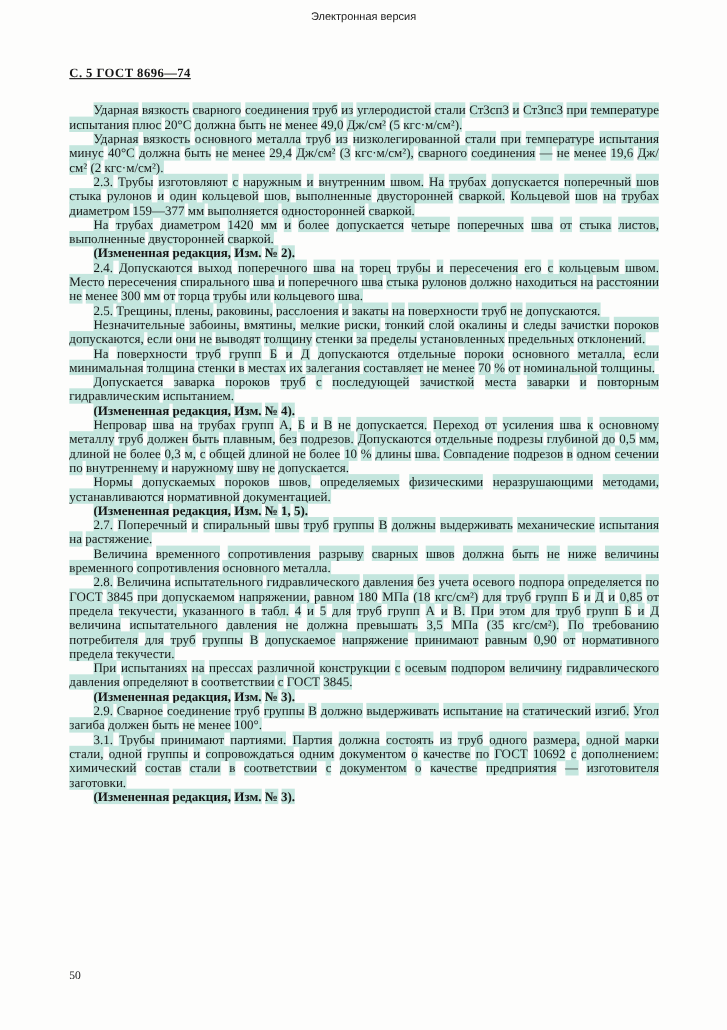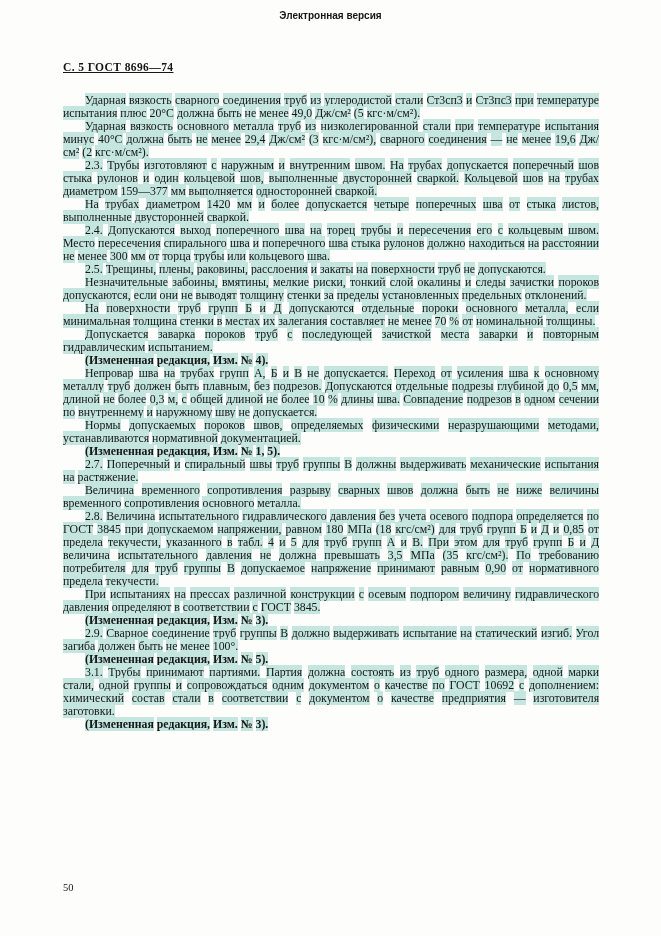--- a/index.html
+++ b/index.html
@@ -10,21 +10,21 @@
     background:#fdfdfc;
     font-family:"Liberation Serif","DejaVu Serif",serif;
     color:#161616;
     position:relative;
     overflow:hidden;
   }
   .watermark {
     position:absolute; top:10px; left:0; right:0;
     text-align:center;
     font-family:"Liberation Sans",sans-serif;
-    font-weight:bold; font-size:10px;
+    font-weight:normal; font-size:10px;
   }
   .doc-heading {
     position:absolute; top:61px; left:63px;
     font-weight:bold; font-size:11.5px; letter-spacing:0.4px;text-decoration:underline;
   }
   .body-block {
     position:absolute; top:94px; left:63px; width:536px;
     font-size:11.8px; line-height:13px;
     text-align:justify;
   }
@@ -46,33 +46,33 @@
 
 <div class="watermark">Электронная версия</div>
 
 <div class="doc-heading">С. 5 ГОСТ  8696—74</div>
 
 <div class="body-block">
     <p class="para body"><span class="w">Ударная</span> <span class="w">вязкость</span> <span class="w">сварного</span> <span class="w">соединения</span> <span class="w">труб</span> <span class="w">из</span> <span class="w">углеродистой</span> <span class="w">стали</span> <span class="w">Ст3сп3</span> <span class="w">и</span> <span class="w">Ст3пс3</span> <span class="w">при</span> <span class="w">температуре</span> <span class="w">испытания</span> <span class="w">плюс</span> <span class="w">20°С</span> <span class="w">должна</span> <span class="w">быть</span> <span class="w">не</span> <span class="w">менее</span> <span class="w">49,0</span> <span class="w">Дж/см²</span> <span class="w">(5</span> <span class="w">кгс·м/см²).</span></p>
     <p class="para body"><span class="w">Ударная</span> <span class="w">вязкость</span> <span class="w">основного</span> <span class="w">металла</span> <span class="w">труб</span> <span class="w">из</span> <span class="w">низколегированной</span> <span class="w">стали</span> <span class="w">при</span> <span class="w">температуре</span> <span class="w">испытания</span> <span class="w">минус</span> <span class="w">40°С</span> <span class="w">должна</span> <span class="w">быть</span> <span class="w">не</span> <span class="w">менее</span> <span class="w">29,4</span> <span class="w">Дж/см²</span> <span class="w">(3</span> <span class="w">кгс·м/см²),</span> <span class="w">сварного</span> <span class="w">соединения</span> <span class="w">—</span> <span class="w">не</span> <span class="w">менее</span> <span class="w">19,6</span> <span class="w">Дж/см²</span> <span class="w">(2</span> <span class="w">кгс·м/см²).</span></p>
     <p class="para body"><span class="w">2.3.</span> <span class="w">Трубы</span> <span class="w">изготовляют</span> <span class="w">с</span> <span class="w">наружным</span> <span class="w">и</span> <span class="w">внутренним</span> <span class="w">швом.</span> <span class="w">На</span> <span class="w">трубах</span> <span class="w">допускается</span> <span class="w">поперечный</span> <span class="w">шов</span> <span class="w">стыка</span> <span class="w">рулонов</span> <span class="w">и</span> <span class="w">один</span> <span class="w">кольцевой</span> <span class="w">шов,</span> <span class="w">выполненные</span> <span class="w">двусторонней</span> <span class="w">сваркой.</span> <span class="w">Кольцевой</span> <span class="w">шов</span> <span class="w">на</span> <span class="w">трубах</span> <span class="w">диаметром</span> <span class="w">159—377</span> <span class="w">мм</span> <span class="w">выполняется</span> <span class="w">односторонней</span> <span class="w">сваркой.</span></p>
     <p class="para body"><span class="w">На</span> <span class="w">трубах</span> <span class="w">диаметром</span> <span class="w">1420</span> <span class="w">мм</span> <span class="w">и</span> <span class="w">более</span> <span class="w">допускается</span> <span class="w">четыре</span> <span class="w">поперечных</span> <span class="w">шва</span> <span class="w">от</span> <span class="w">стыка</span> <span class="w">листов,</span> <span class="w">выполненные</span> <span class="w">двусторонней</span> <span class="w">сваркой.</span></p>
+    <p class="para note"><span class="w">(Измененная</span> <span class="w">редакция,</span> <span class="w">Изм.</span> <span class="w">№</span> <span class="w">2).</span></p>
     <p class="para body"><span class="w">2.4.</span> <span class="w">Допускаются</span> <span class="w">выход</span> <span class="w">поперечного</span> <span class="w">шва</span> <span class="w">на</span> <span class="w">торец</span> <span class="w">трубы</span> <span class="w">и</span> <span class="w">пересечения</span> <span class="w">его</span> <span class="w">с</span> <span class="w">кольцевым</span> <span class="w">швом.</span> <span class="w">Место</span> <span class="w">пересечения</span> <span class="w">спирального</span> <span class="w">шва</span> <span class="w">и</span> <span class="w">поперечного</span> <span class="w">шва</span> <span class="w">стыка</span> <span class="w">рулонов</span> <span class="w">должно</span> <span class="w">находиться</span> <span class="w">на</span> <span class="w">расстоянии</span> <span class="w">не</span> <span class="w">менее</span> <span class="w">300</span> <span class="w">мм</span> <span class="w">от</span> <span class="w">торца</span> <span class="w">трубы</span> <span class="w">или</span> <span class="w">кольцевого</span> <span class="w">шва.</span></p>
     <p class="para body"><span class="w">2.5.</span> <span class="w">Трещины,</span> <span class="w">плены,</span> <span class="w">раковины,</span> <span class="w">расслоения</span> <span class="w">и</span> <span class="w">закаты</span> <span class="w">на</span> <span class="w">поверхности</span> <span class="w">труб</span> <span class="w">не</span> <span class="w">допускаются.</span></p>
     <p class="para body"><span class="w">Незначительные</span> <span class="w">забоины,</span> <span class="w">вмятины,</span> <span class="w">мелкие</span> <span class="w">риски,</span> <span class="w">тонкий</span> <span class="w">слой</span> <span class="w">окалины</span> <span class="w">и</span> <span class="w">следы</span> <span class="w">зачистки</span> <span class="w">пороков</span> <span class="w">допускаются,</span> <span class="w">если</span> <span class="w">они</span> <span class="w">не</span> <span class="w">выводят</span> <span class="w">толщину</span> <span class="w">стенки</span> <span class="w">за</span> <span class="w">пределы</span> <span class="w">установленных</span> <span class="w">предельных</span> <span class="w">отклонений.</span></p>
     <p class="para body"><span class="w">На</span> <span class="w">поверхности</span> <span class="w">труб</span> <span class="w">групп</span> <span class="w">Б</span> <span class="w">и</span> <span class="w">Д</span> <span class="w">допускаются</span> <span class="w">отдельные</span> <span class="w">пороки</span> <span class="w">основного</span> <span class="w">металла,</span> <span class="w">если</span> <span class="w">минимальная</span> <span class="w">толщина</span> <span class="w">стенки</span> <span class="w">в</span> <span class="w">местах</span> <span class="w">их</span> <span class="w">залегания</span> <span class="w">составляет</span> <span class="w">не</span> <span class="w">менее</span> <span class="w">70</span> <span class="w">%</span> <span class="w">от</span> <span class="w">номинальной</span> <span class="w">толщины.</span></p>
     <p class="para body"><span class="w">Допускается</span> <span class="w">заварка</span> <span class="w">пороков</span> <span class="w">труб</span> <span class="w">с</span> <span class="w">последующей</span> <span class="w">зачисткой</span> <span class="w">места</span> <span class="w">заварки</span> <span class="w">и</span> <span class="w">повторным</span> <span class="w">гидравлическим</span> <span class="w">испытанием.</span></p>
     <p class="para note"><span class="w">(Измененная</span> <span class="w">редакция,</span> <span class="w">Изм.</span> <span class="w">№</span> <span class="w">4).</span></p>
     <p class="para body"><span class="w">Непровар</span> <span class="w">шва</span> <span class="w">на</span> <span class="w">трубах</span> <span class="w">групп</span> <span class="w">А,</span> <span class="w">Б</span> <span class="w">и</span> <span class="w">В</span> <span class="w">не</span> <span class="w">допускается.</span> <span class="w">Переход</span> <span class="w">от</span> <span class="w">усиления</span> <span class="w">шва</span> <span class="w">к</span> <span class="w">основному</span> <span class="w">металлу</span> <span class="w">труб</span> <span class="w">должен</span> <span class="w">быть</span> <span class="w">плавным,</span> <span class="w">без</span> <span class="w">подрезов.</span> <span class="w">Допускаются</span> <span class="w">отдельные</span> <span class="w">подрезы</span> <span class="w">глубиной</span> <span class="w">до</span> <span class="w">0,5</span> <span class="w">мм,</span> <span class="w">длиной</span> <span class="w">не</span> <span class="w">более</span> <span class="w">0,3</span> <span class="w">м,</span> <span class="w">с</span> <span class="w">общей</span> <span class="w">длиной</span> <span class="w">не</span> <span class="w">более</span> <span class="w">10</span> <span class="w">%</span> <span class="w">длины</span> <span class="w">шва.</span> <span class="w">Совпадение</span> <span class="w">подрезов</span> <span class="w">в</span> <span class="w">одном</span> <span class="w">сечении</span> <span class="w">по</span> <span class="w">внутреннему</span> <span class="w">и</span> <span class="w">наружному</span> <span class="w">шву</span> <span class="w">не</span> <span class="w">допускается.</span></p>
     <p class="para body"><span class="w">Нормы</span> <span class="w">допускаемых</span> <span class="w">пороков</span> <span class="w">швов,</span> <span class="w">определяемых</span> <span class="w">физическими</span> <span class="w">неразрушающими</span> <span class="w">методами,</span> <span class="w">устанавливаются</span> <span class="w">нормативной</span> <span class="w">документацией.</span></p>
     <p class="para note"><span class="w">(Измененная</span> <span class="w">редакция,</span> <span class="w">Изм.</span> <span class="w">№</span> <span class="w">1,</span> <span class="w">5).</span></p>
     <p class="para body"><span class="w">2.7.</span> <span class="w">Поперечный</span> <span class="w">и</span> <span class="w">спиральный</span> <span class="w">швы</span> <span class="w">труб</span> <span class="w">группы</span> <span class="w">В</span> <span class="w">должны</span> <span class="w">выдерживать</span> <span class="w">механические</span> <span class="w">испытания</span> <span class="w">на</span> <span class="w">растяжение.</span></p>
     <p class="para body"><span class="w">Величина</span> <span class="w">временного</span> <span class="w">сопротивления</span> <span class="w">разрыву</span> <span class="w">сварных</span> <span class="w">швов</span> <span class="w">должна</span> <span class="w">быть</span> <span class="w">не</span> <span class="w">ниже</span> <span class="w">величины</span> <span class="w">временного</span> <span class="w">сопротивления</span> <span class="w">основного</span> <span class="w">металла.</span></p>
     <p class="para body"><span class="w">2.8.</span> <span class="w">Величина</span> <span class="w">испытательного</span> <span class="w">гидравлического</span> <span class="w">давления</span> <span class="w">без</span> <span class="w">учета</span> <span class="w">осевого</span> <span class="w">подпора</span> <span class="w">определяется</span> <span class="w">по</span> <span class="w">ГОСТ</span> <span class="w">3845</span> <span class="w">при</span> <span class="w">допускаемом</span> <span class="w">напряжении,</span> <span class="w">равном</span> <span class="w">180</span> <span class="w">МПа</span> <span class="w">(18</span> <span class="w">кгс/см²)</span> <span class="w">для</span> <span class="w">труб</span> <span class="w">групп</span> <span class="w">Б</span> <span class="w">и</span> <span class="w">Д</span> <span class="w">и</span> <span class="w">0,85</span> <span class="w">от</span> <span class="w">предела</span> <span class="w">текучести,</span> <span class="w">указанного</span> <span class="w">в</span> <span class="w">табл.</span> <span class="w">4</span> <span class="w">и</span> <span class="w">5</span> <span class="w">для</span> <span class="w">труб</span> <span class="w">групп</span> <span class="w">А</span> <span class="w">и</span> <span class="w">В.</span> <span class="w">При</span> <span class="w">этом</span> <span class="w">для</span> <span class="w">труб</span> <span class="w">групп</span> <span class="w">Б</span> <span class="w">и</span> <span class="w">Д</span> <span class="w">величина</span> <span class="w">испытательного</span> <span class="w">давления</span> <span class="w">не</span> <span class="w">должна</span> <span class="w">превышать</span> <span class="w">3,5</span> <span class="w">МПа</span> <span class="w">(35</span> <span class="w">кгс/см²).</span> <span class="w">По</span> <span class="w">требованию</span> <span class="w">потребителя</span> <span class="w">для</span> <span class="w">труб</span> <span class="w">группы</span> <span class="w">В</span> <span class="w">допускаемое</span> <span class="w">напряжение</span> <span class="w">принимают</span> <span class="w">равным</span> <span class="w">0,90</span> <span class="w">от</span> <span class="w">нормативного</span> <span class="w">предела</span> <span class="w">текучести.</span></p>
     <p class="para body"><span class="w">При</span> <span class="w">испытаниях</span> <span class="w">на</span> <span class="w">прессах</span> <span class="w">различной</span> <span class="w">конструкции</span> <span class="w">с</span> <span class="w">осевым</span> <span class="w">подпором</span> <span class="w">величину</span> <span class="w">гидравлического</span> <span class="w">давления</span> <span class="w">определяют</span> <span class="w">в</span> <span class="w">соответствии</span> <span class="w">с</span> <span class="w">ГОСТ</span> <span class="w">3845.</span></p>
     <p class="para note"><span class="w">(Измененная</span> <span class="w">редакция,</span> <span class="w">Изм.</span> <span class="w">№</span> <span class="w">3).</span></p>
     <p class="para body"><span class="w">2.9.</span> <span class="w">Сварное</span> <span class="w">соединение</span> <span class="w">труб</span> <span class="w">группы</span> <span class="w">В</span> <span class="w">должно</span> <span class="w">выдерживать</span> <span class="w">испытание</span> <span class="w">на</span> <span class="w">статический</span> <span class="w">изгиб.</span> <span class="w">Угол</span> <span class="w">загиба</span> <span class="w">должен</span> <span class="w">быть</span> <span class="w">не</span> <span class="w">менее</span> <span class="w">100°.</span></p>
-    <p class="para note"><span class="w">(Измененная</span> <span class="w">редакция,</span> <span class="w">Изм.</span> <span class="w">№</span> <span class="w">5).</span></p>
     <p class="para body"><span class="w">3.1.</span> <span class="w">Трубы</span> <span class="w">принимают</span> <span class="w">партиями.</span> <span class="w">Партия</span> <span class="w">должна</span> <span class="w">состоять</span> <span class="w">из</span> <span class="w">труб</span> <span class="w">одного</span> <span class="w">размера,</span> <span class="w">одной</span> <span class="w">марки</span> <span class="w">стали,</span> <span class="w">одной</span> <span class="w">группы</span> <span class="w">и</span> <span class="w">сопровождаться</span> <span class="w">одним</span> <span class="w">документом</span> <span class="w">о</span> <span class="w">качестве</span> <span class="w">по</span> <span class="w">ГОСТ</span> <span class="w">10692</span> <span class="w">с</span> <span class="w">дополнением:</span> <span class="w">химический</span> <span class="w">состав</span> <span class="w">стали</span> <span class="w">в</span> <span class="w">соответствии</span> <span class="w">с</span> <span class="w">документом</span> <span class="w">о</span> <span class="w">качестве</span> <span class="w">предприятия</span> <span class="w">—</span> <span class="w">изготовителя</span> <span class="w">заготовки.</span></p>
     <p class="para note"><span class="w">(Измененная</span> <span class="w">редакция,</span> <span class="w">Изм.</span> <span class="w">№</span> <span class="w">3).</span></p>
   </div>
 
 <div class="page-number">50</div>
 
 </body></html>

